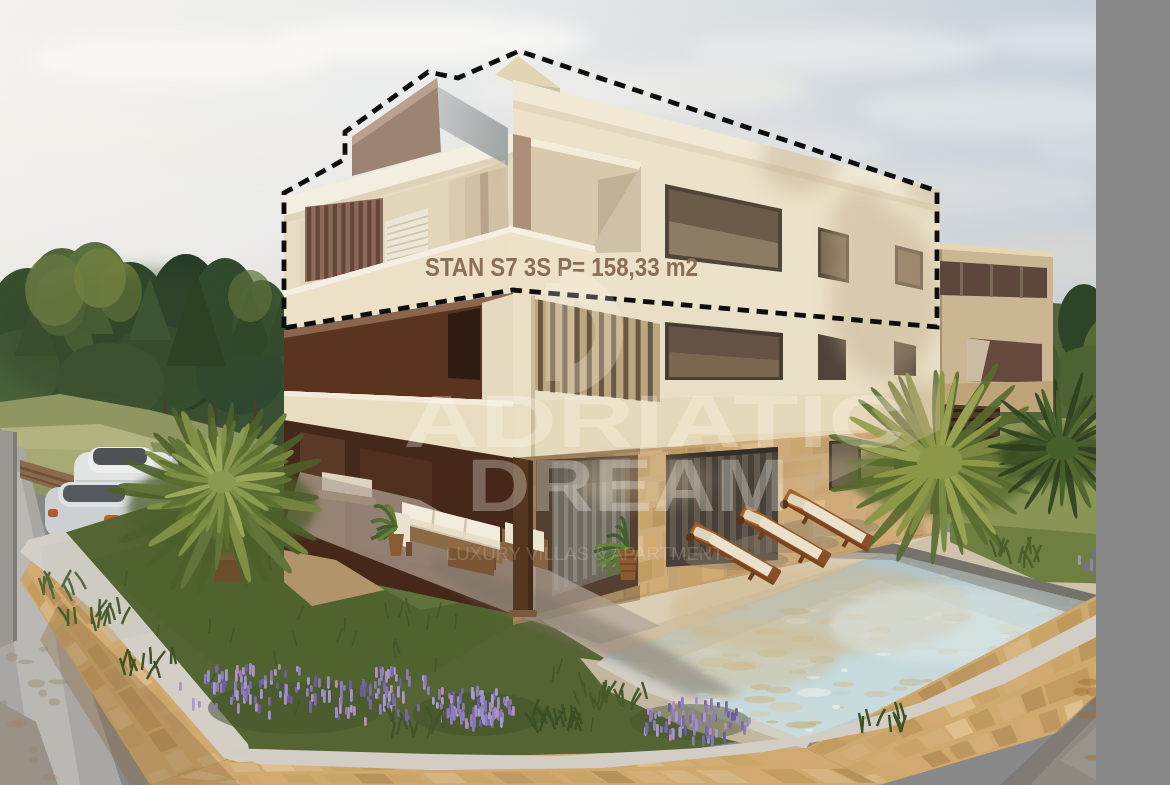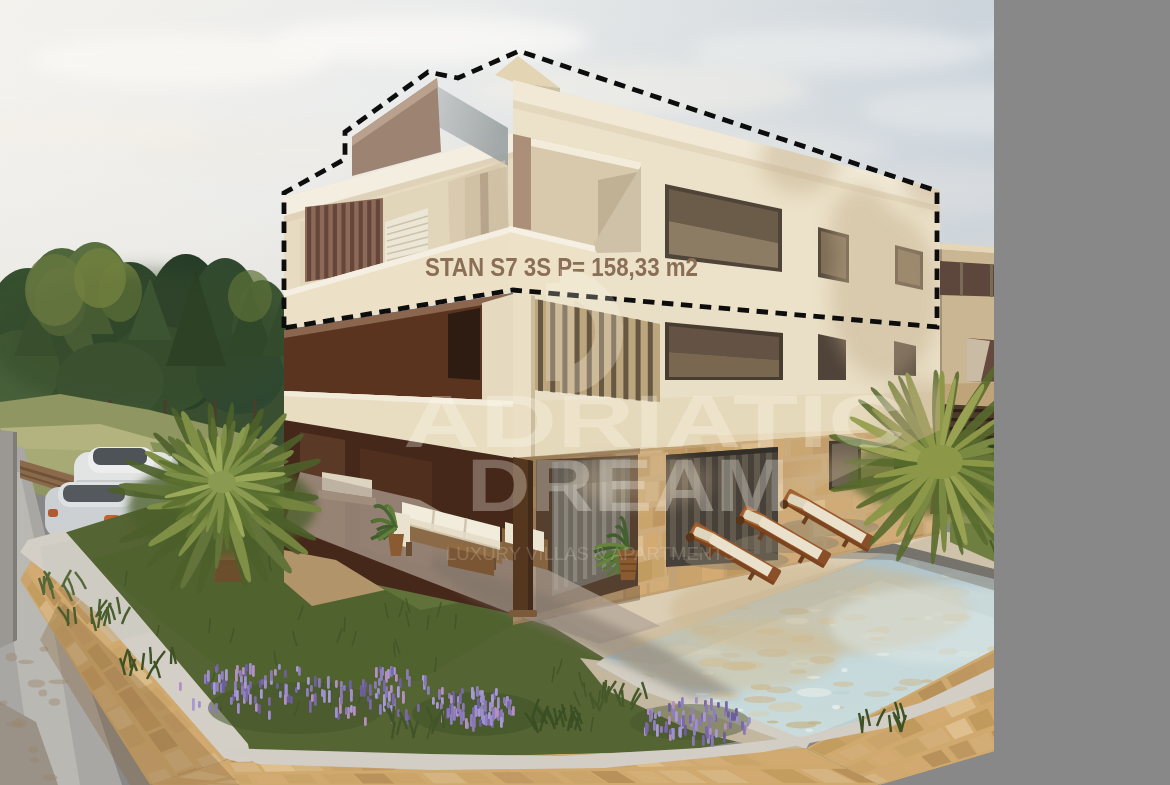--- a/index.html
+++ b/index.html
@@ -1,12 +1,12 @@
 <!DOCTYPE html>
-<html><head><meta charset="utf-8"><style>html,body{margin:0;padding:0;background:#888;}*{font-family:"Liberation Sans",sans-serif;}#stage{position:relative;width:994px;height:785px;overflow:hidden;}</style></head><body>
+<html><head><meta charset="utf-8"><style>html,body{margin:0;padding:0;background:#888;}*{font-family:"Liberation Sans",sans-serif;}#stage{position:relative;width:1096px;height:785px;overflow:hidden;}</style></head><body>
 <div id="stage">
 <svg width="1170" height="785" viewBox="0 0 1170 785" xmlns="http://www.w3.org/2000/svg">
 <defs>
 <linearGradient id="sky" x1="0" y1="0" x2="1" y2="0.42">
  <stop offset="0" stop-color="#f4f2ed"></stop>
           <stop offset="0.35" stop-color="#e9ebeb"></stop>
  <stop offset="0.62" stop-color="#d4dade"></stop>
           <stop offset="0.85" stop-color="#c0ccd8"></stop>
  <stop offset="1" stop-color="#b6c5d4"></stop>
 </linearGradient>

